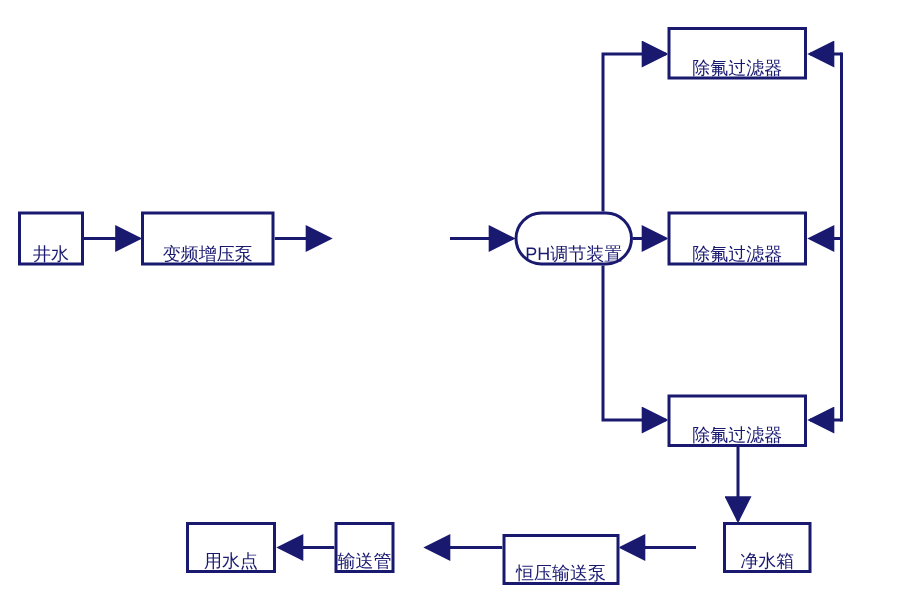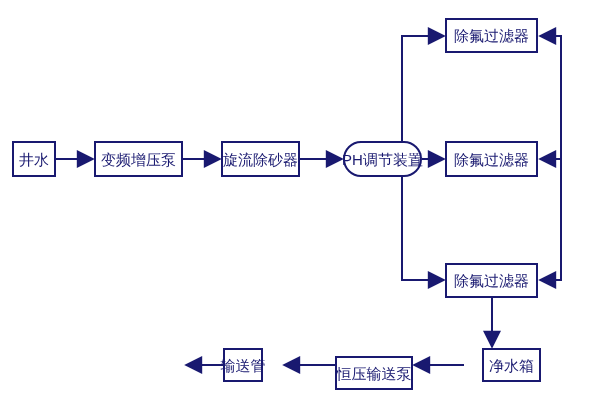--- a/index.html
+++ b/index.html
@@ -20,23 +20,23 @@
     left: 0; top: 0;
     width: 600px; height: 400px;
   }
   .node {
     position: absolute;
     box-sizing: border-box;
     background: #ffffff;
     border: 2px solid #191970;
     color: #191970;
     display: flex;
-    align-items: center;
+    align-items: flex-end;
     justify-content: center;
-    font-size: 15px;
+    font-size: 12px;
     white-space: nowrap;
     line-height: 1;
   }
   .node .lbl { display: inline-block; }
 
   .n-well    { left: 12px;  top: 141px; width: 44px; height: 36px; }
   .n-booster { left: 94px;  top: 141px; width: 89px; height: 36px; }
   .n-cyclone { left: 221px; top: 141px; width: 79px; height: 36px; }
   .n-ph      { left: 343px; top: 141px; width: 79px; height: 36px; border-radius: 18px; }
   .n-ftop    { left: 445px; top: 18px;  width: 93px; height: 35px; }
@@ -77,23 +77,20 @@
   </svg>
 
   <div class="node n-booster">
     <span class="lbl">变频增压泵</span>
   </div>
 
   <div class="node n-well">
     <span class="lbl">井水</span>
   </div>
 
-  <div class="node n-cyclone">
-    <span class="lbl">旋流除砂器</span>
-  </div>
 
   <div class="node n-ph">
     <span class="lbl">PH调节装置</span>
   </div>
 
   <div class="node n-ftop">
     <span class="lbl">除氟过滤器</span>
   </div>
 
   <div class="node n-fmid">
@@ -109,14 +106,17 @@
   </div>
 
   <div class="node n-cpump">
     <span class="lbl">恒压输送泵</span>
   </div>
 
   <div class="node n-pipe">
     <span class="lbl">输送管</span>
   </div>
 
+  <div class="node n-use">
+    <span class="lbl">用水点</span>
+  </div>
 
 </div>
 
 </body></html>

